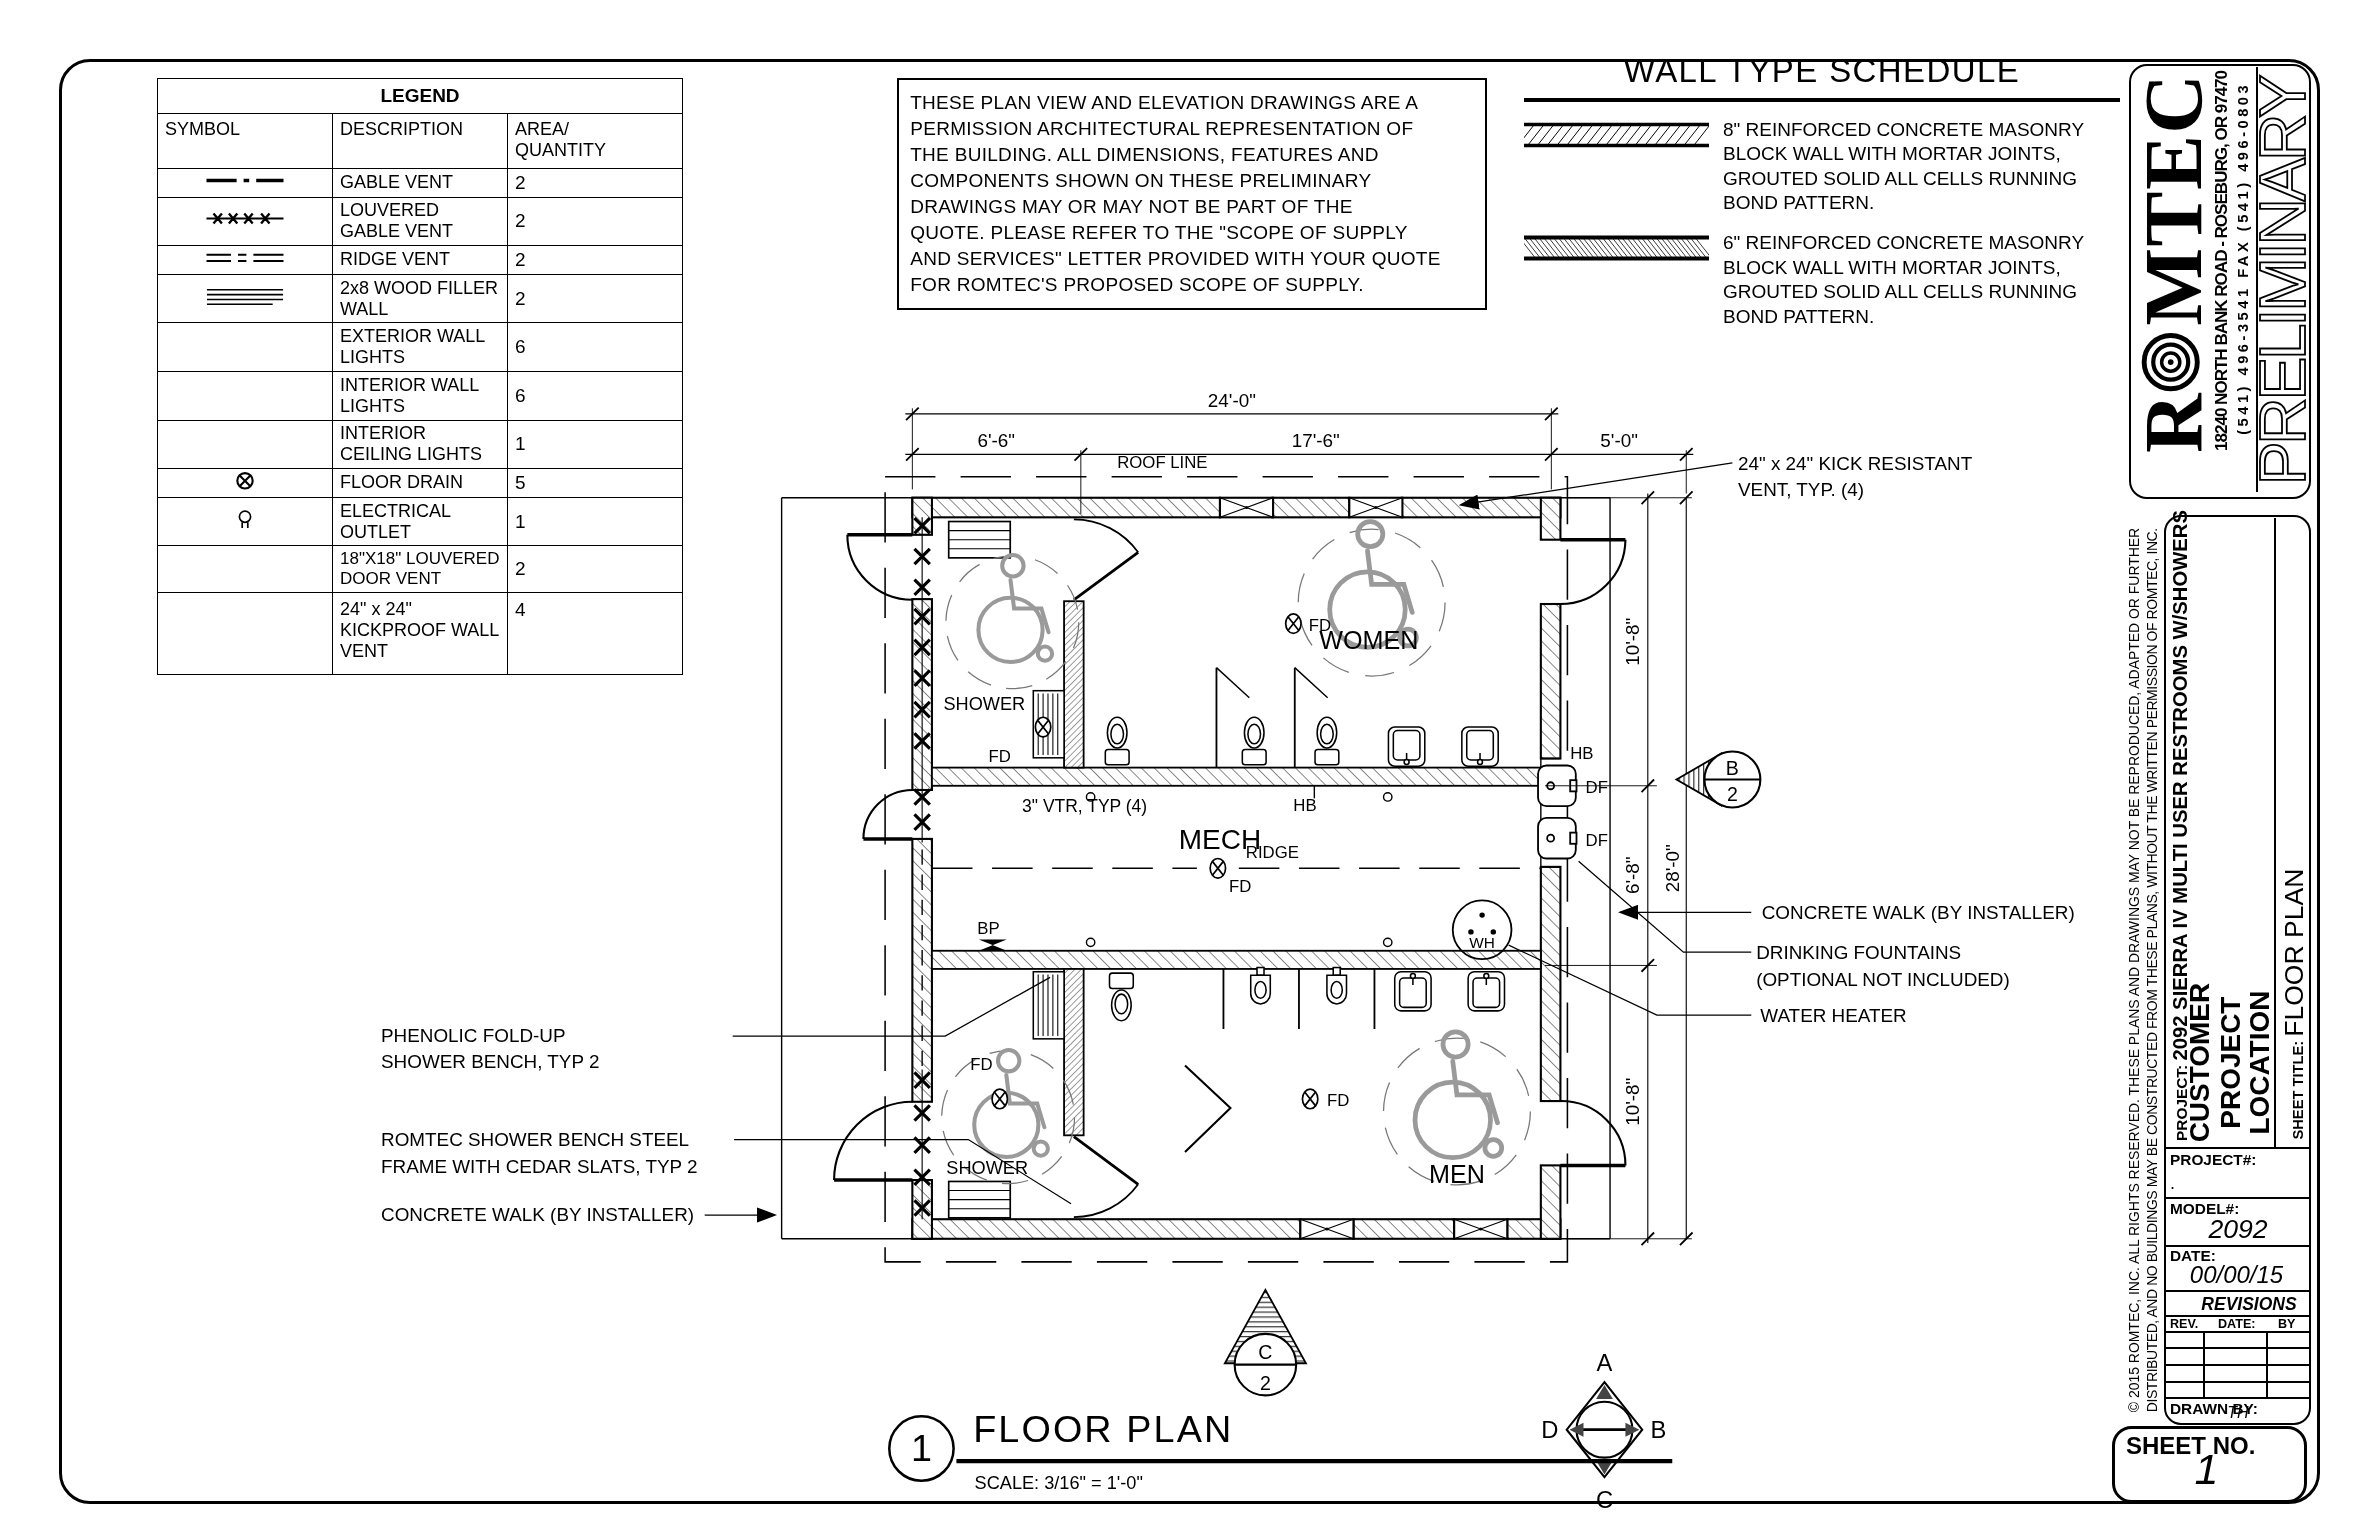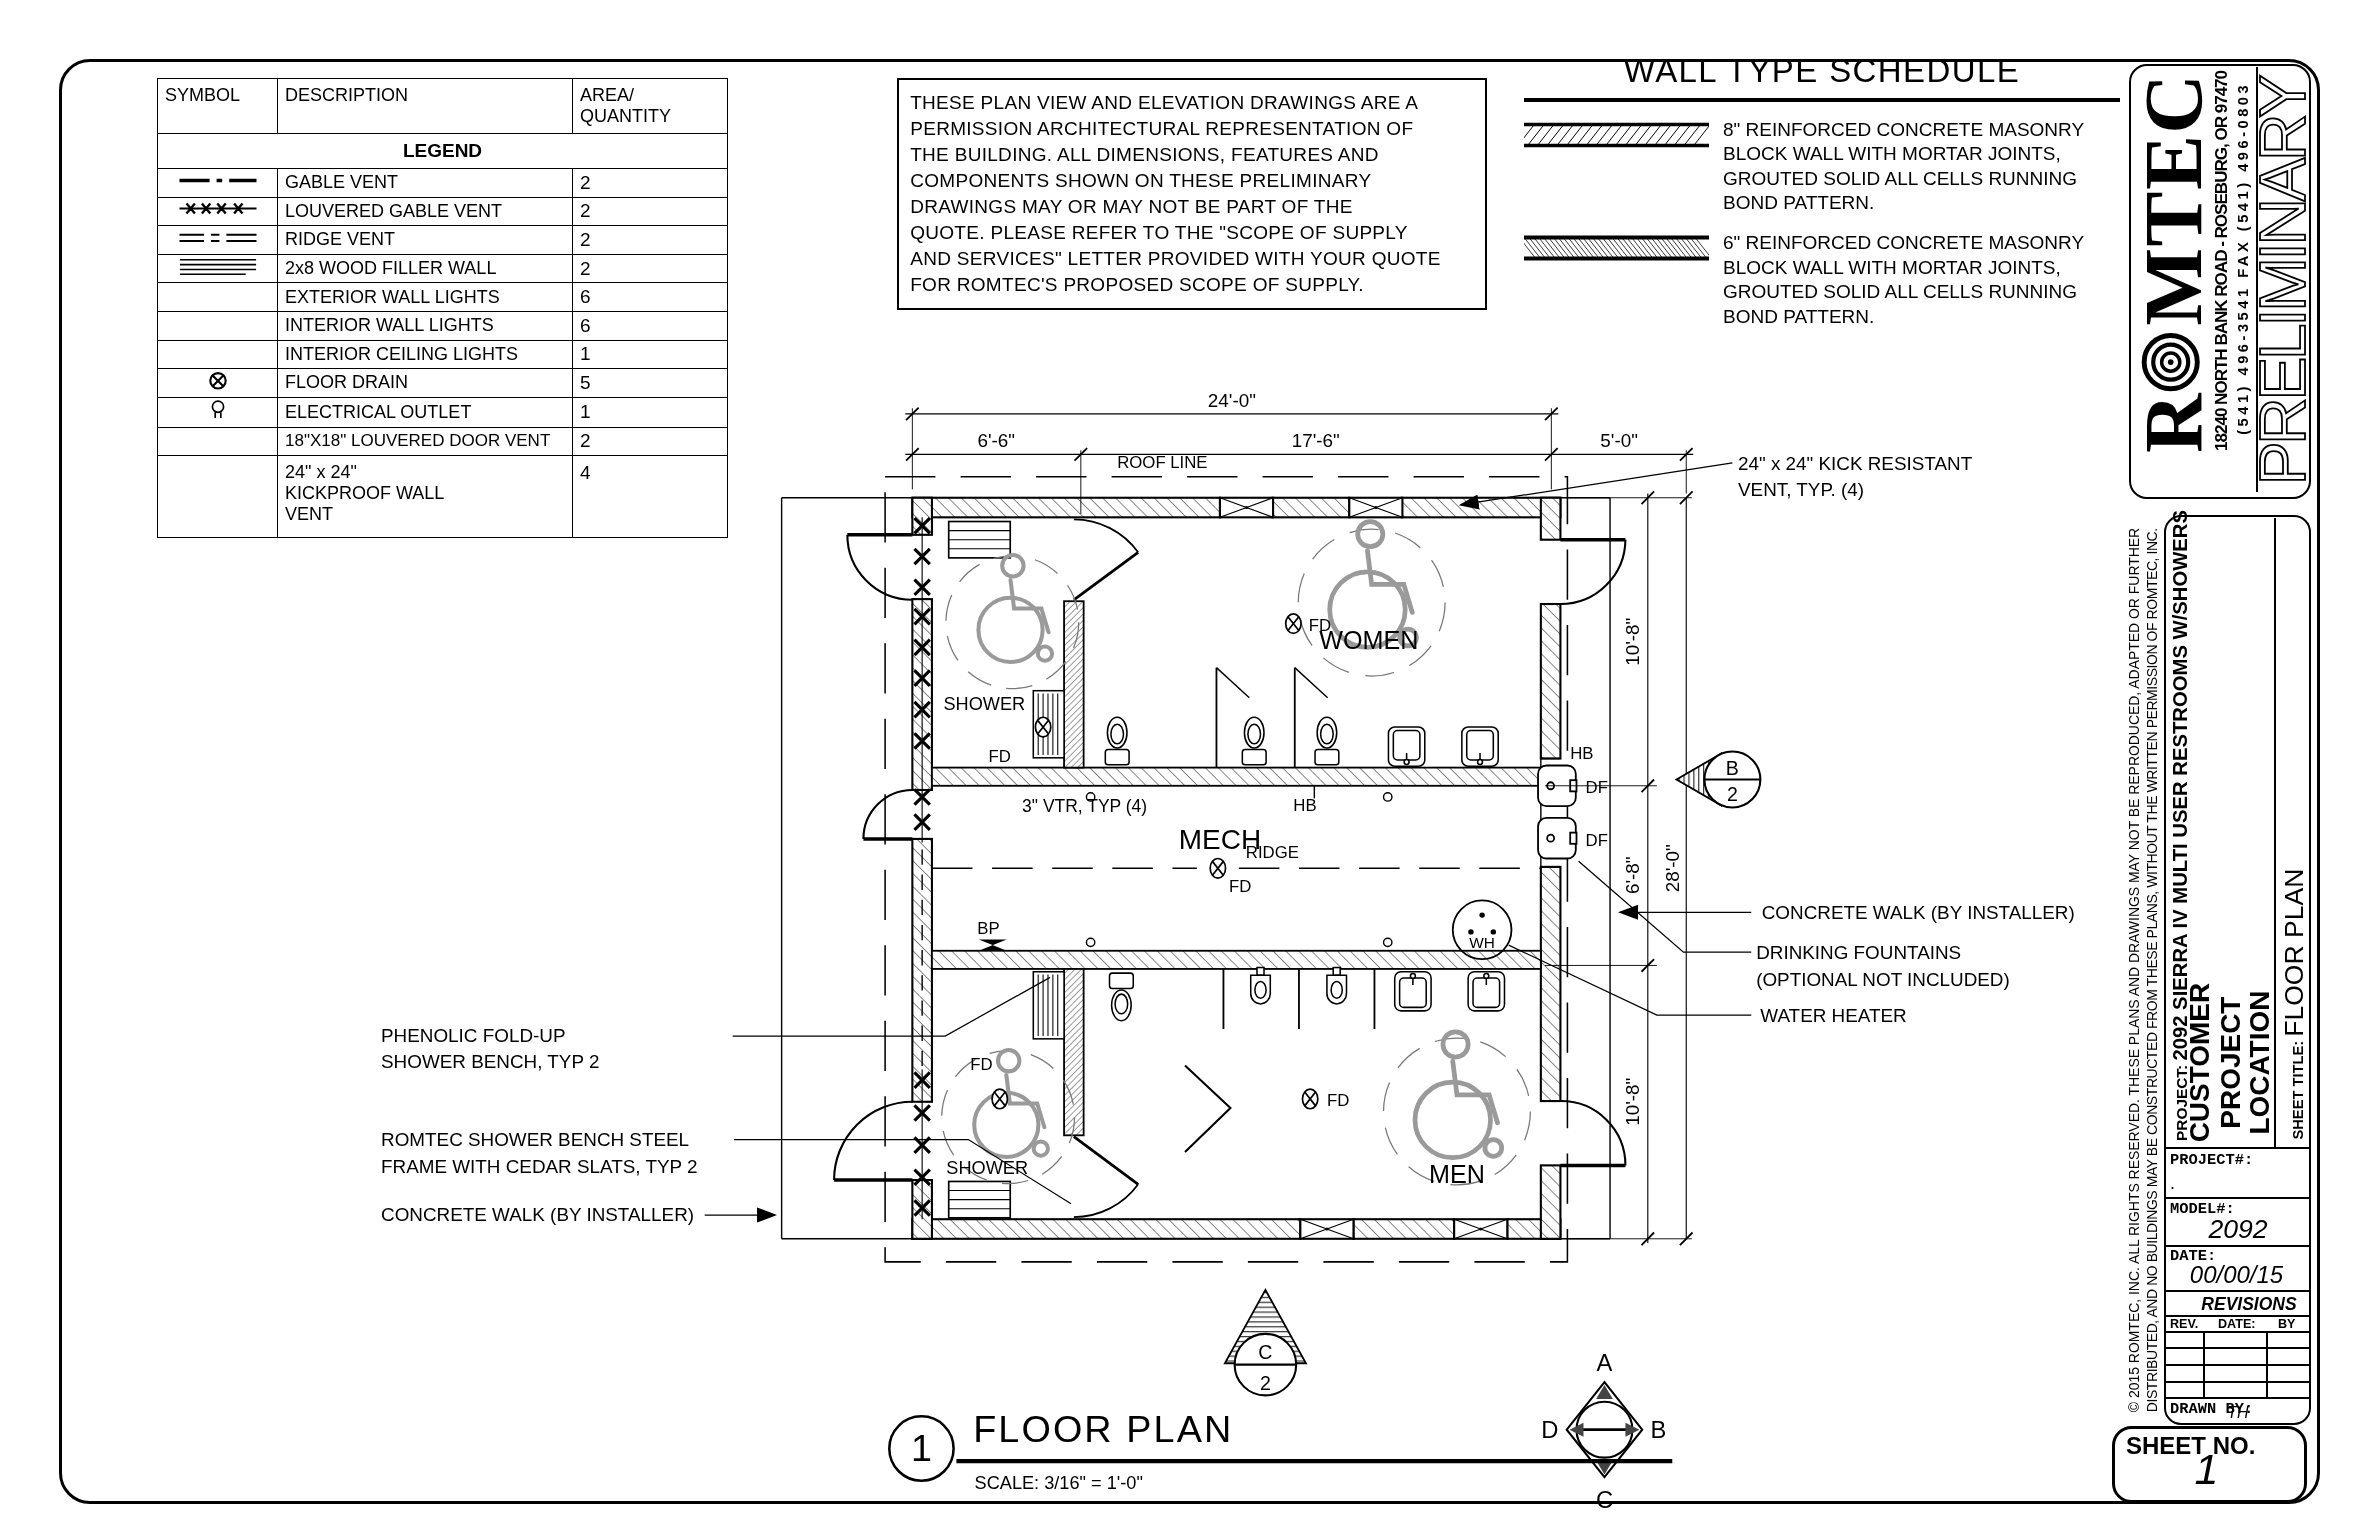--- a/index.html
+++ b/index.html
@@ -23,21 +23,21 @@
   .witem svg{flex:0 0 185px;margin-right:14px;margin-top:2.8px;}
   .witem .wtext{font-size:19px;line-height:24.5px;}
   
   .box{border:2.8px solid #000;}
   #tb-top{left:2129px;top:64px;width:178px;height:431px;border-radius:18px;}
   #tb-div{left:2256px;top:67px;height:425px;border-left:2.4px solid #000;}
   #tb-mid{left:2164px;top:515px;width:143px;height:906px;border-radius:17px;}
   #tb-sheet{left:2112px;top:1426px;width:189px;height:71px;border:3.5px solid #000;border-radius:19.6px;}
   .hline{border-top:2.1px solid #000;}
   .vline{border-left:2.1px solid #000;}
-  .tb-lab{font-size:15.4px;font-weight:bold;font-family:Liberation Mono, monospace;}
+  .tb-lab{font-size:15.4px;font-weight:bold;}
   .tb-small{font-size:12.6px;font-weight:bold;}
   .ctr{text-align:center;font-style:italic;}
   svg text{font-family:"Liberation Sans",sans-serif;}
   svg .serif{font-family:"Liberation Serif",serif;}
 </style>
 </head>
 <body>
 
 <div id="sheet">
 
@@ -391,28 +391,28 @@
       <tspan font-size="21" font-weight="bold">SHEET TITLE: </tspan><tspan font-size="38">FLOOR PLAN</tspan>
     </text>
   </g>
 </svg>
 
 <div class="abs" id="border-frame"></div>
 
 <table class="abs" id="legend">
   <tbody>
         <tr>
+          <th class="ttl" colspan="3">LEGEND</th>
+        </tr>
+  <tr>
     <th class="hdr" style="width:105px;text-align:left;font-weight:normal;">SYMBOL</th>
     <th class="hdr" style="width:280px;text-align:left;font-weight:normal;">DESCRIPTION</th>
     <th class="hdr pre" style="width:140px;text-align:left;font-weight:normal;">AREA/
 QUANTITY</th>
   </tr>
-  <tr>
-          <th class="ttl" colspan="3">LEGEND</th>
-        </tr>
   <tr>
     <td class="sym"><svg width="84" height="17" viewBox="0 0 120 24">
               <path d="M5,12 H48 M58,12 H66 M76,12 H115" stroke="#000" stroke-width="5"></path>
             </svg></td>
     <td>GABLE VENT</td>
     <td class="qty">2</td>
   </tr>
   <tr>
     <td class="sym"><svg width="84" height="17" viewBox="0 0 120 24">
               <path d="M5,12 H115" stroke="#000" stroke-width="3"></path>

